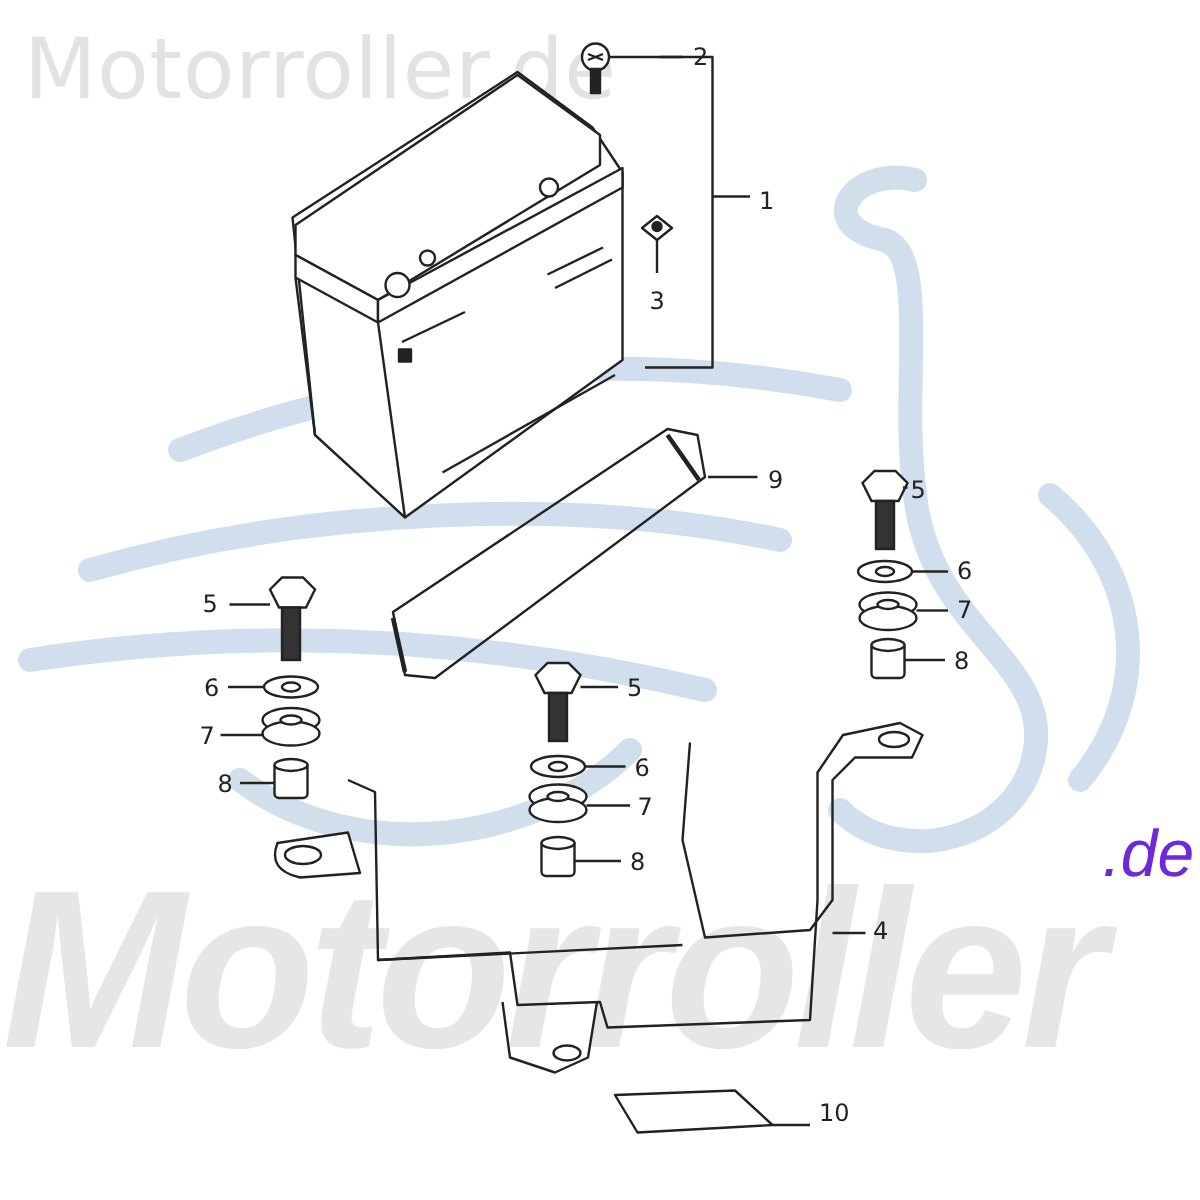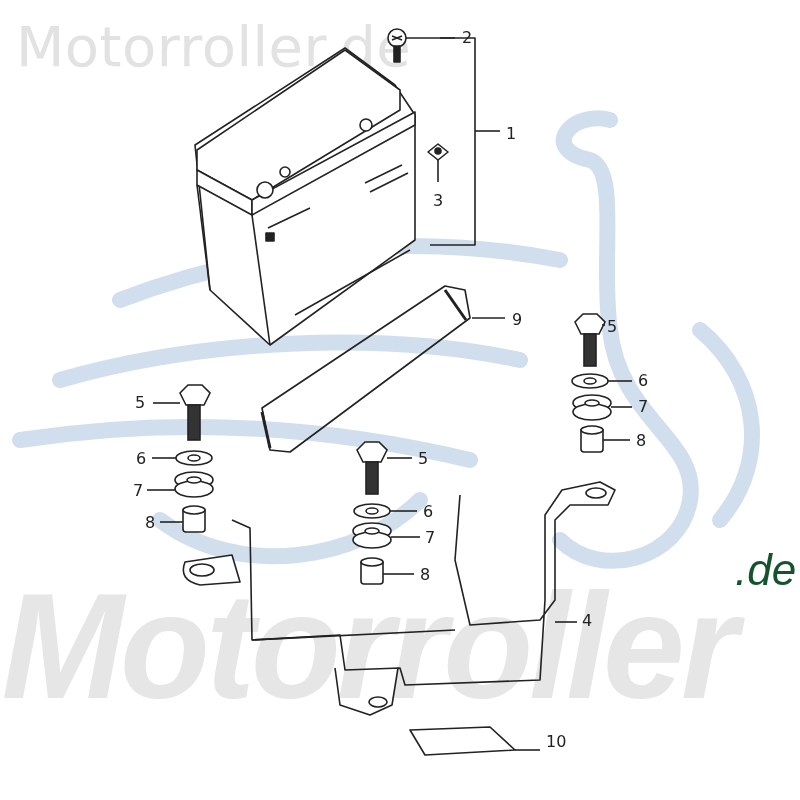--- a/index.html
+++ b/index.html
@@ -1,19 +1,19 @@
 <!DOCTYPE html>
 <html><head>
 <meta charset="utf-8">
 <style>
   html, body { margin:0; padding:0; background:#ffffff; }
   body { width:800px; height:800px; position:relative; overflow:hidden; font-family:"Liberation Sans", sans-serif; }
   .wm-top { position:absolute; left:16px; top:14px; font-size:56px; color:#e2e2e2; letter-spacing:0.5px; font-family:"DejaVu Sans", sans-serif; }
   .wm-big { position:absolute; left:-6px; top:560px; font-size:150px; font-weight:bold; font-style:italic; color:#e6e6e6; letter-spacing:-4px; font-family:"Liberation Sans", sans-serif; transform:scaleX(0.98); }
-  .wm-de { position:absolute; left:735px; top:545px; font-size:44px; font-style:italic; color:#14532d; font-family:"Liberation Sans", sans-serif; }
+  .wm-de { position:absolute; left:735px; top:545px; font-size:44px; font-style:italic; color:#6d28d9; font-family:"Liberation Sans", sans-serif; }
   svg.diagram { position:absolute; left:0; top:0; }
   .lbl { position:absolute; font-size:16px; color:#222; font-family:"DejaVu Sans", sans-serif; }
 </style>
 </head>
 <body>
 
 <div class="wm-top">Motorroller.de</div>
 
 <svg class="diagram" width="800" height="800" viewBox="0 0 800 800">
   <g fill="none" stroke="#c9d9ea" stroke-width="16" stroke-linecap="round" opacity="0.85">

